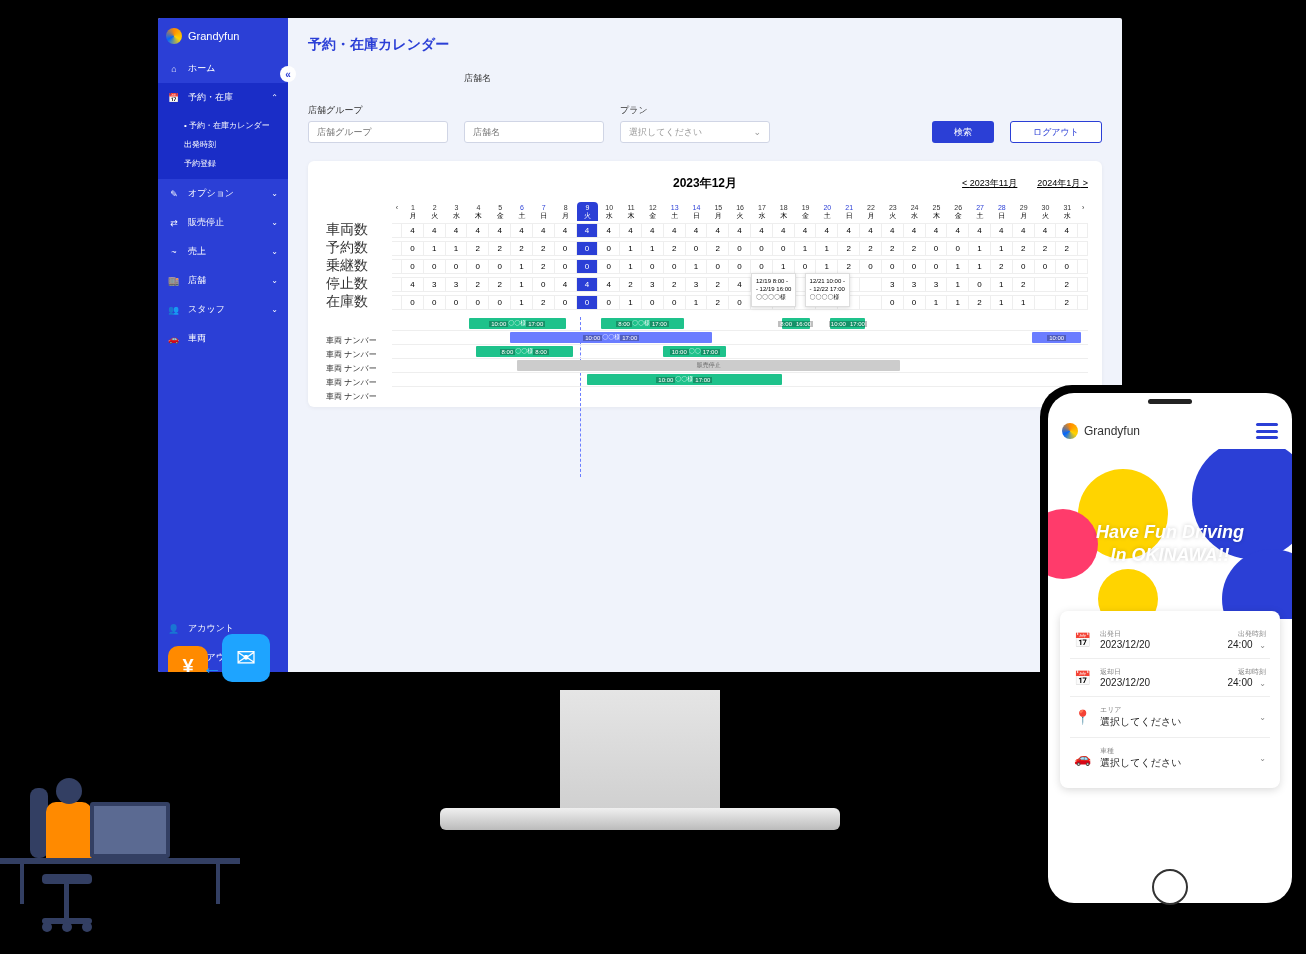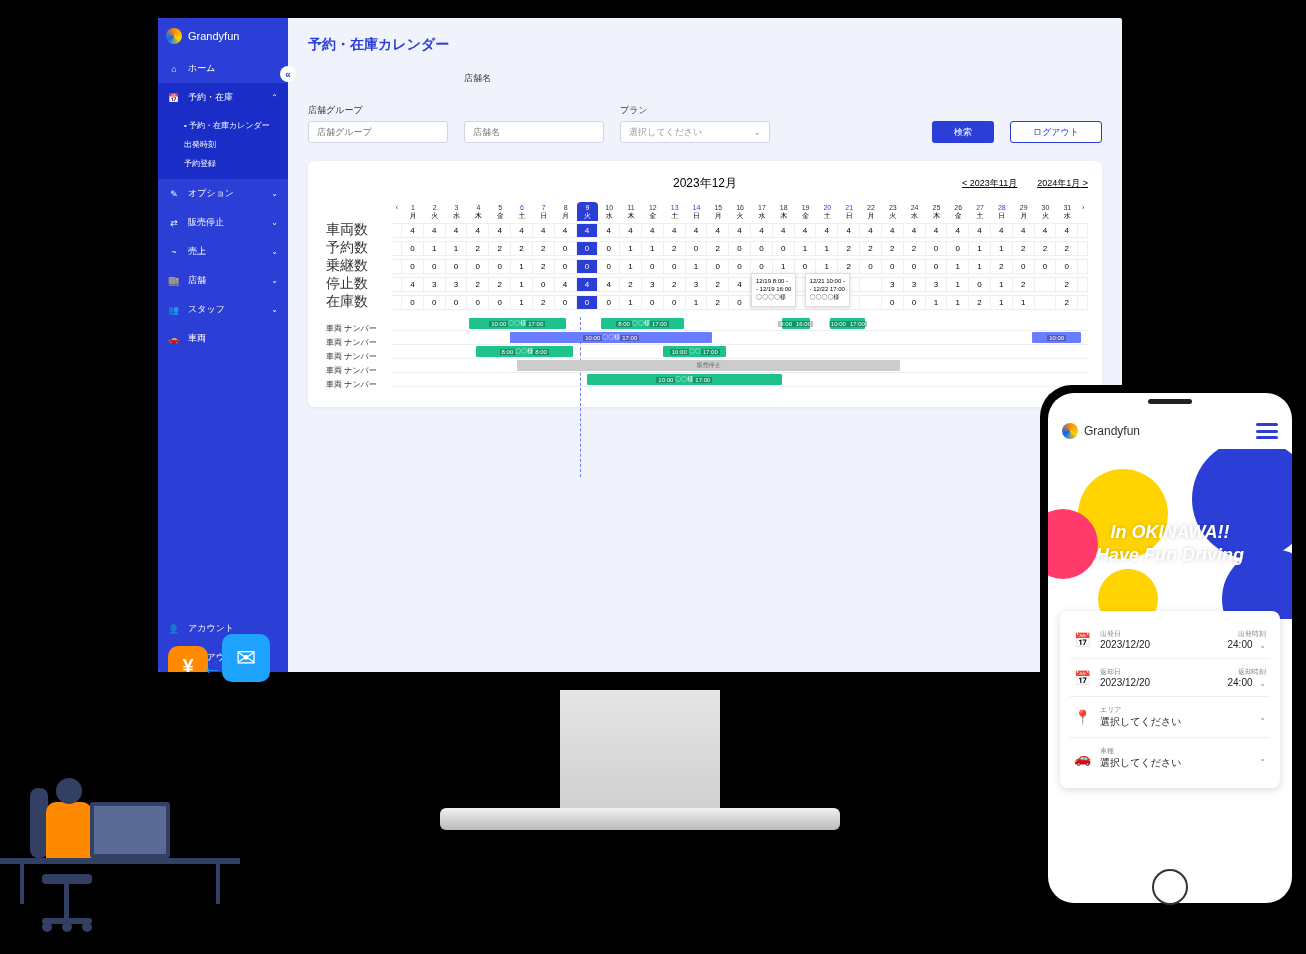--- a/index.html
+++ b/index.html
@@ -35,40 +35,40 @@
 .field input, .field .select { height: 22px; border: 1px solid #d0d5e5; border-radius: 3px; padding: 0 8px; font-size: 9px; color: #999; background:#fff; }
 .field .select { display:flex;align-items:center;justify-content:space-between; }
 .fw1 { width: 140px; } .fw2 { width: 140px; gap: 36px; } .fw3 { width: 150px; }
 .btn { height: 22px; padding: 0 22px; border: none; border-radius: 3px; font-size: 9px; cursor: pointer; }
 .btn-primary { background: #2b3fd6; color: #fff; }
 .btn-outline { background: #fff; color: #2b3fd6; border: 1px solid #2b3fd6; }
 
 
 .card { background: #fff; border-radius: 6px; padding: 14px 14px 20px; box-shadow: 0 1px 4px rgba(0,0,0,0.05); }
 .cal-head { display:flex; justify-content:center; gap:40px; align-items:center; font-size:10px; margin-bottom:10px; position:relative; }
-.cal-title { font-weight:normal; font-size:12px; }
+.cal-title { font-weight:bold; font-size:12px; }
 .cal-nav { position:absolute; right:0; display:flex; gap:20px; font-size:9px; }
 .cal-nav span { text-decoration: underline; cursor:pointer; }
 .grid { width: 100%; font-size: 7px; }
 .row { display: flex; align-items: center; min-height: 14px; }
 .row-label { width: 70px; flex-shrink: 0; font-size: 14px; color: #333; padding-left:4px; }
 .cells { display: flex; flex: 1; }
 .cell { flex: 1; text-align: center; border-right: 1px solid #eee; padding: 2px 0; position:relative; }
 .hdr .cell { font-size: 7px; line-height: 1.1; border:none; }
 .hdr .cell .d1 { color:#333; }
 .hdr .cell.sat .d1, .hdr .cell.sun .d1 { color:#2b3fd6; }
 .hdr .cell.today { background:#2b3fd6; border-radius:4px 4px 0 0; }
 .hdr .cell.today .d1, .hdr .cell.today .d2 { color:#fff; }
 .data-row .cell { border-bottom:1px solid #eee; border-top:1px solid #eee; font-size:8px; }
 .data-row .cell.today { background:#2b3fd6; color:#fff; }
 .arrow-cell { width:10px; flex:0 0 10px; color:#333; }
 
 
 .gantt { position: relative; height: 14px; border-bottom: 1px solid #eee; margin-left:70px; }
-.gantt-label { position:absolute; left:-66px; top:6px; font-size:8px; color:#333; }
+.gantt-label { position:absolute; left:-66px; top:18px; font-size:8px; color:#333; }
 .bar { position:absolute; height: 11px; top:1px; border-radius:1px; display:flex; align-items:center; justify-content:center; font-size:6px; color:#fff; }
 .bar.green { background:#1ec28b; }
 .bar.blue { background:#6b7dff; }
 .bar.gray { background:#ccc; color:#666; }
 .time-tag { background:rgba(0,0,0,0.25); padding:0 2px; font-size:6px; }
 .today-line { position:absolute; border-left:1px dashed #6b7dff; top:0; height:160px; }
 
 
 .tooltip { position:absolute; background:#fff; border:1px solid #ddd; font-size:6px; padding:4px; line-height:1.3; box-shadow:0 1px 4px rgba(0,0,0,0.15); z-index:10; }
 
@@ -643,22 +643,22 @@
           <span></span>
         </div>
     </div>
     <div class="hero">
       <div class="circle c1"></div>
         <div class="circle c2"></div>
         <div class="circle c3"></div>
         <div class="circle c4"></div>
         <div class="circle c5"></div>
       <div class="hero-text">
+        <div>Have Fun Driving</div>
         <div>In OKINAWA!!</div>
-        <div>Have Fun Driving</div>
       </div>
     </div>
     <div class="search-card" id="phone-rows">
         <div class="sc-row">
           <span class="sc-icon">📅</span>
           <div class="sc-col">
             <span class="lbl">出発日</span>
             <span class="val">2023/12/20</span>
           </div>
           <div class="sc-time">

